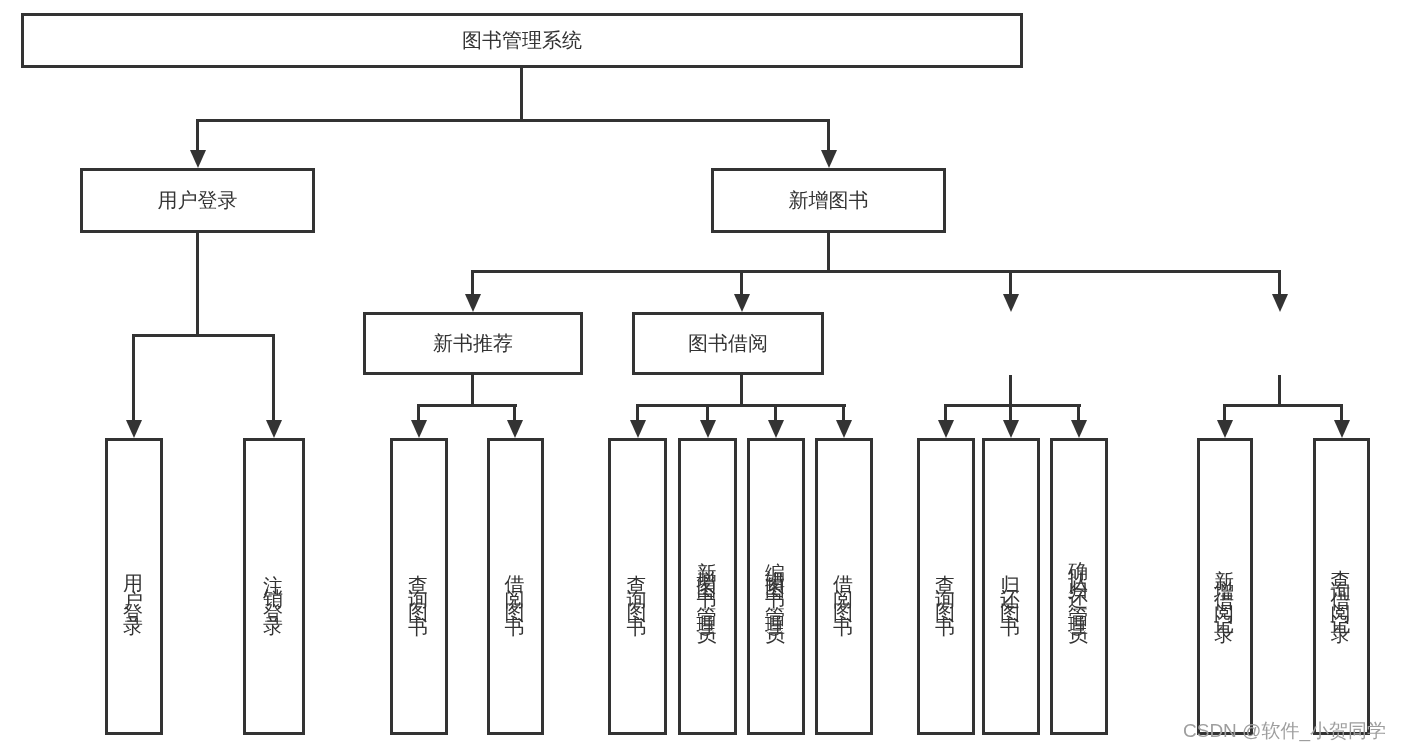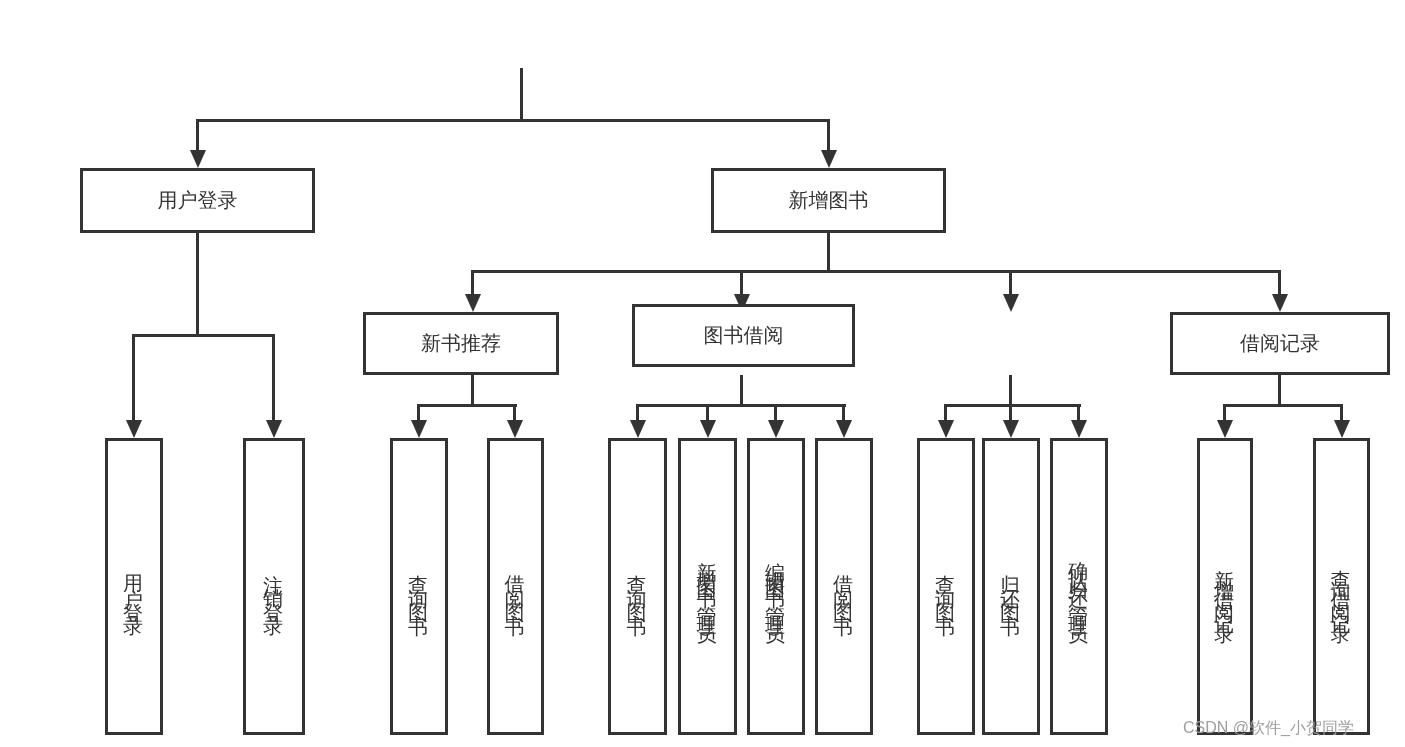--- a/index.html
+++ b/index.html
@@ -19,21 +19,21 @@
   .sp6 { letter-spacing:11px; }
   .sp9 { letter-spacing:9px;  }
   .hline { position:absolute; height:3px; background:#333333; }
   .vline { position:absolute; width:3px;  background:#333333; }
   .arrow {
     position:absolute; width:0; height:0;
     border-left:8px solid transparent; border-right:8px solid transparent;
     border-top:18px solid #333333;
   }
   .watermark {
-    position:absolute; left:1183px; top:718px; font-size:16px; color:#9e9e9e;
+    position:absolute; left:1183px; top:718px; font-size:19px; color:#9e9e9e;
     white-space:nowrap;
   }
 </style>
 </head>
 <body>
 
 <div class="canvas">
 
   <div class="vline" style="left:520px;top:68px;height:54px"></div>
   <div class="hline" style="left:196px;top:119px;width:634px"></div>
@@ -87,27 +87,27 @@
   <div class="vline" style="left:1077px;top:404px;height:18px"></div>
   <div class="arrow" style="left:1071px;top:420px"></div>
 
   <div class="vline" style="left:1278px;top:375px;height:32px"></div>
   <div class="hline" style="left:1223px;top:404px;width:120px"></div>
   <div class="vline" style="left:1223px;top:404px;height:18px"></div>
   <div class="arrow" style="left:1217px;top:420px"></div>
   <div class="vline" style="left:1340px;top:404px;height:18px"></div>
   <div class="arrow" style="left:1334px;top:420px"></div>
 
+  <div class="node" style="left:21px;top:13px;width:1002px;height:55px">图书管理系统</div>
 
   <div class="node" style="left:80px;top:168px;width:235px;height:65px">用户登录</div>
   <div class="node" style="left:711px;top:168px;width:235px;height:65px">新增图书</div>
 
-  <div class="node" style="left:363px;top:312px;width:196px;height:63px">新书推荐</div>
-  <div class="node" style="left:632px;top:304px;width:223px;height:63px">图书借阅</div>
-  <div class="node" style="left:1170px;top:312px;width:220px;height:63px">借阅记录</div>
+  <div class="node" style="left:363px;top:312px;width:220px;height:63px">新书推荐</div>
+  <div class="node" style="left:632px;top:312px;width:192px;height:63px">图书借阅</div>
 
   <div class="node leaf sp4" style="left:105px;top:438px;width:58px;height:297px">用户登录</div>
   <div class="node leaf sp4" style="left:243px;top:438px;width:62px;height:297px">注销登录</div>
 
   <div class="node leaf sp4" style="left:390px;top:438px;width:58px;height:297px">查询图书</div>
   <div class="node leaf sp4" style="left:487px;top:438px;width:57px;height:297px">借阅图书</div>
 
   <div class="node leaf sp4" style="left:608px;top:438px;width:59px;height:297px">查询图书</div>
   <div class="node leaf sp9" style="left:678px;top:438px;width:59px;height:297px">新增图书（管理员）</div>
   <div class="node leaf sp9" style="left:747px;top:438px;width:58px;height:297px">编辑图书（管理员）</div>

